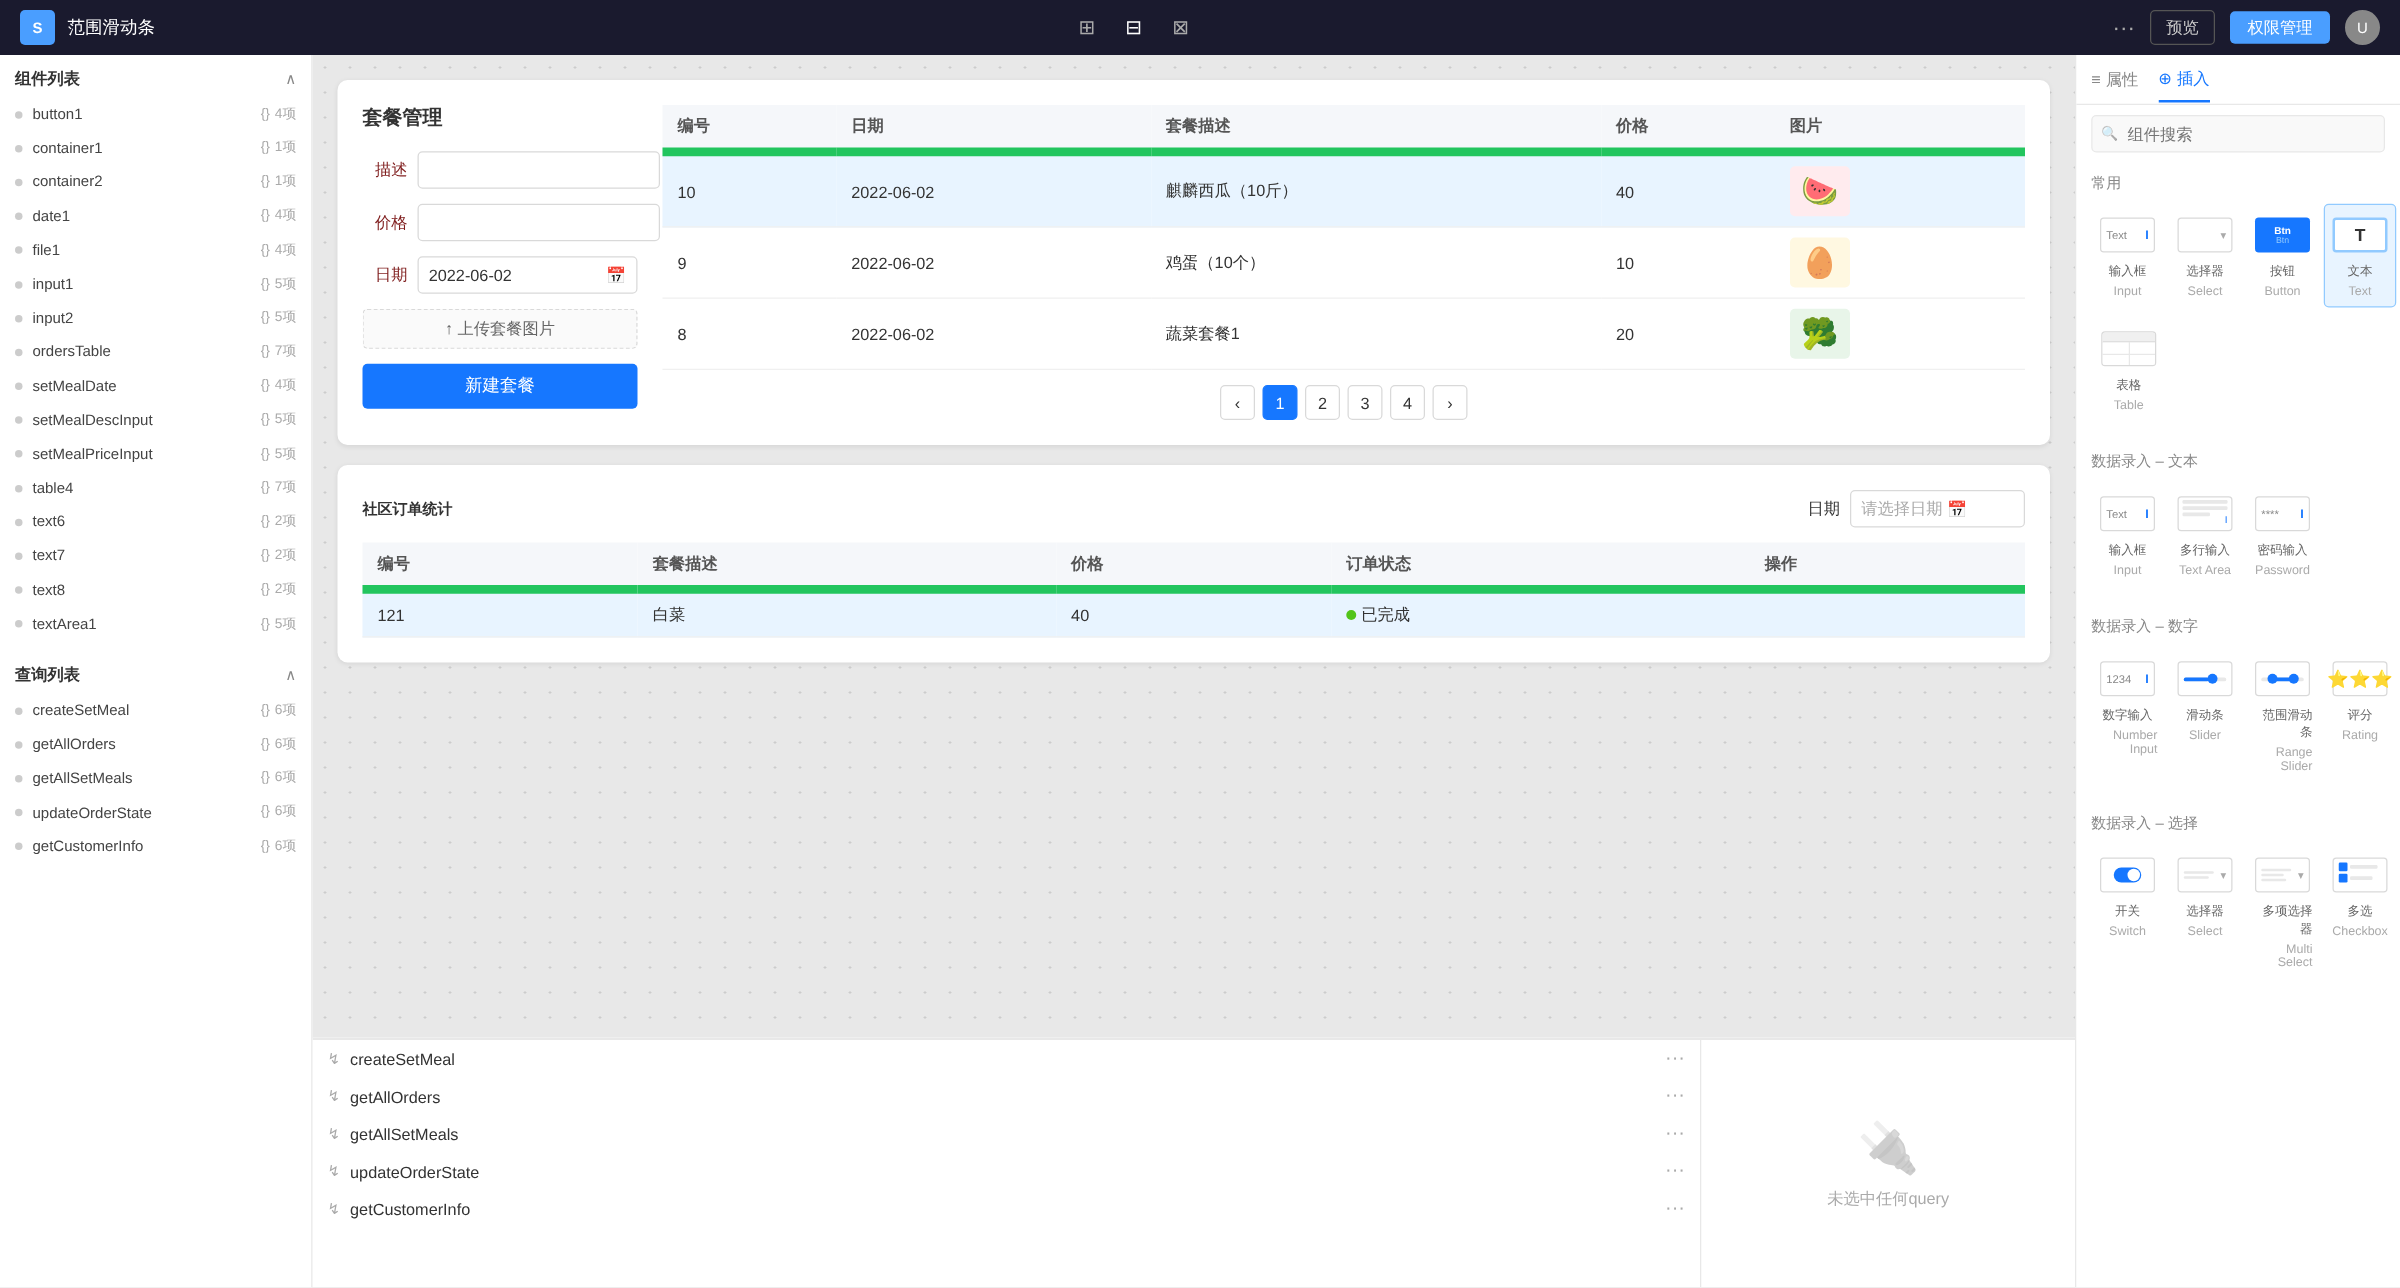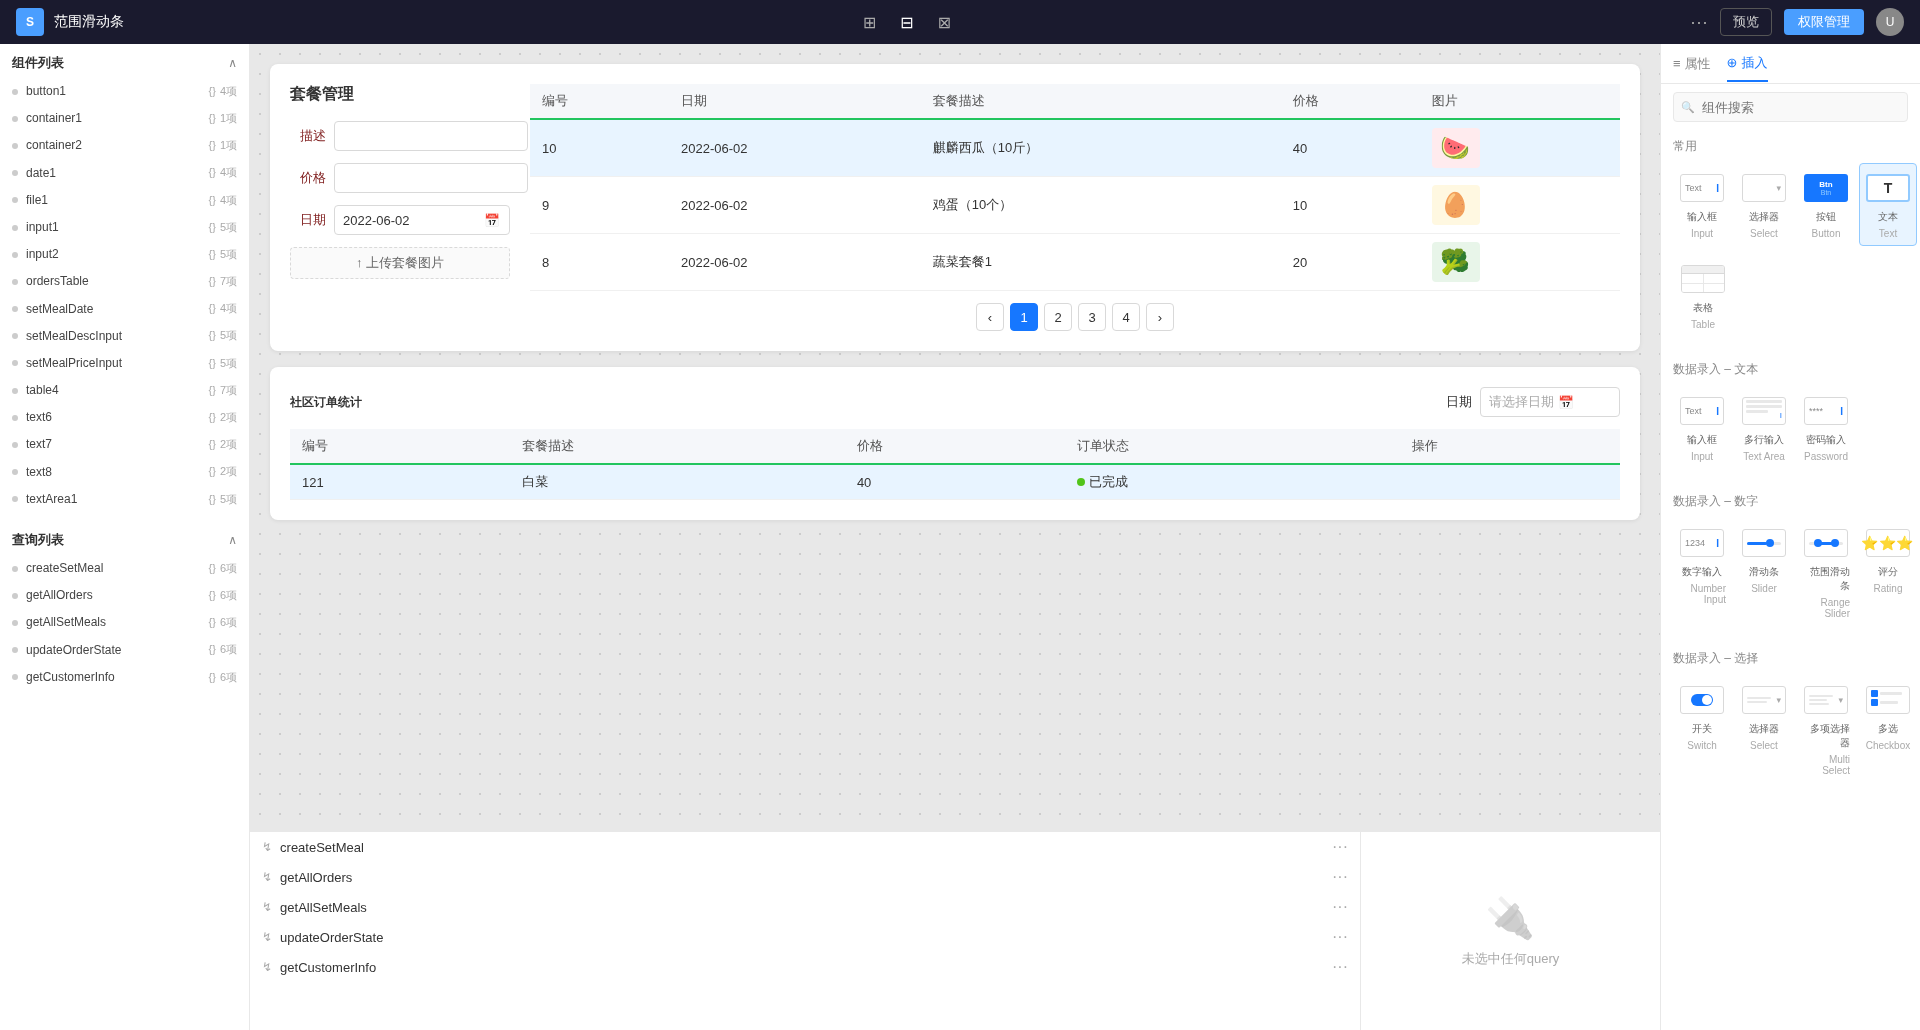--- a/index.html
+++ b/index.html
@@ -36,21 +36,21 @@
     .meal-form { width: 220px; flex-shrink: 0; }
     .form-row { display: flex; align-items: center; margin-bottom: 12px; gap: 8px; }
     .form-label { width: 36px; font-size: 13px; color: #7f1d1d; text-align: right; flex-shrink: 0; }
     .form-input { flex: 1; height: 30px; border: 1px solid #d9d9d9; border-radius: 4px; padding: 0 8px; font-size: 13px; }
     .btn-upload { width: 100%; height: 32px; border: 1px dashed #d9d9d9; background: #fafafa; border-radius: 4px; cursor: pointer; font-size: 13px; color: #666; display: flex; align-items: center; justify-content: center; gap: 6px; margin-bottom: 12px; }
     .btn-create { width: 100%; height: 36px; background: #1677ff; border: none; border-radius: 4px; color: #fff; font-size: 14px; font-weight: 500; cursor: pointer; }
 
     
     .meal-table { flex: 1; }
     .data-table { width: 100%; border-collapse: collapse; font-size: 13px; }
-    .data-table th { background: #f5f7fa; padding: 8px 12px; text-align: left; font-weight: 400; color: #555; border-bottom: 2px solid #22c55e; }
+    .data-table th { background: #f5f7fa; padding: 8px 12px; text-align: left; font-weight: 700; color: #555; border-bottom: 7px solid #22c55e; }
     .data-table td { padding: 8px 12px; border-bottom: 1px solid #f0f0f0; vertical-align: middle; }
     .data-table tr.selected td { background: #e8f4ff; }
     .food-img { width: 48px; height: 40px; border-radius: 4px; object-fit: cover; background: #ddd; display: flex; align-items: center; justify-content: center; font-size: 20px; }
     
     
     .pagination { display: flex; align-items: center; justify-content: center; gap: 6px; margin-top: 12px; }
     .page-btn { width: 28px; height: 28px; border: 1px solid #d9d9d9; border-radius: 4px; background: #fff; cursor: pointer; font-size: 13px; display: flex; align-items: center; justify-content: center; color: #333; }
     .page-btn.active { background: #1677ff; color: #fff; border-color: #1677ff; }
     .order-detail { width: 280px; background: #f9f9f9; border-left: 1px solid #e8e8e8; padding: 16px; }
     .order-detail-title { font-size: 14px; font-weight: 600; margin-bottom: 14px; text-align: center; }
@@ -286,20 +286,21 @@
               <input class="form-input" type="text" style="">
             </div>
             <div class="form-row">
               <span class="form-label">日期</span>
               <div style="flex:1; height:30px; border:1px solid #d9d9d9; border-radius:4px; padding:0 8px; display:flex; align-items:center; justify-content:space-between; font-size:13px; background:#fff;">
                 <span>2022-06-02</span>
                 <span>📅</span>
               </div>
             </div>
             <button class="btn-upload">↑ 上传套餐图片</button>
+            <button class="btn-create">新建套餐</button>
           </div>
 
           <div class="meal-table">
             <table class="data-table">
               <thead>
                 <tr>
                   <th>编号</th>
                   <th>日期</th>
                   <th>套餐描述</th>
                   <th>价格</th>

